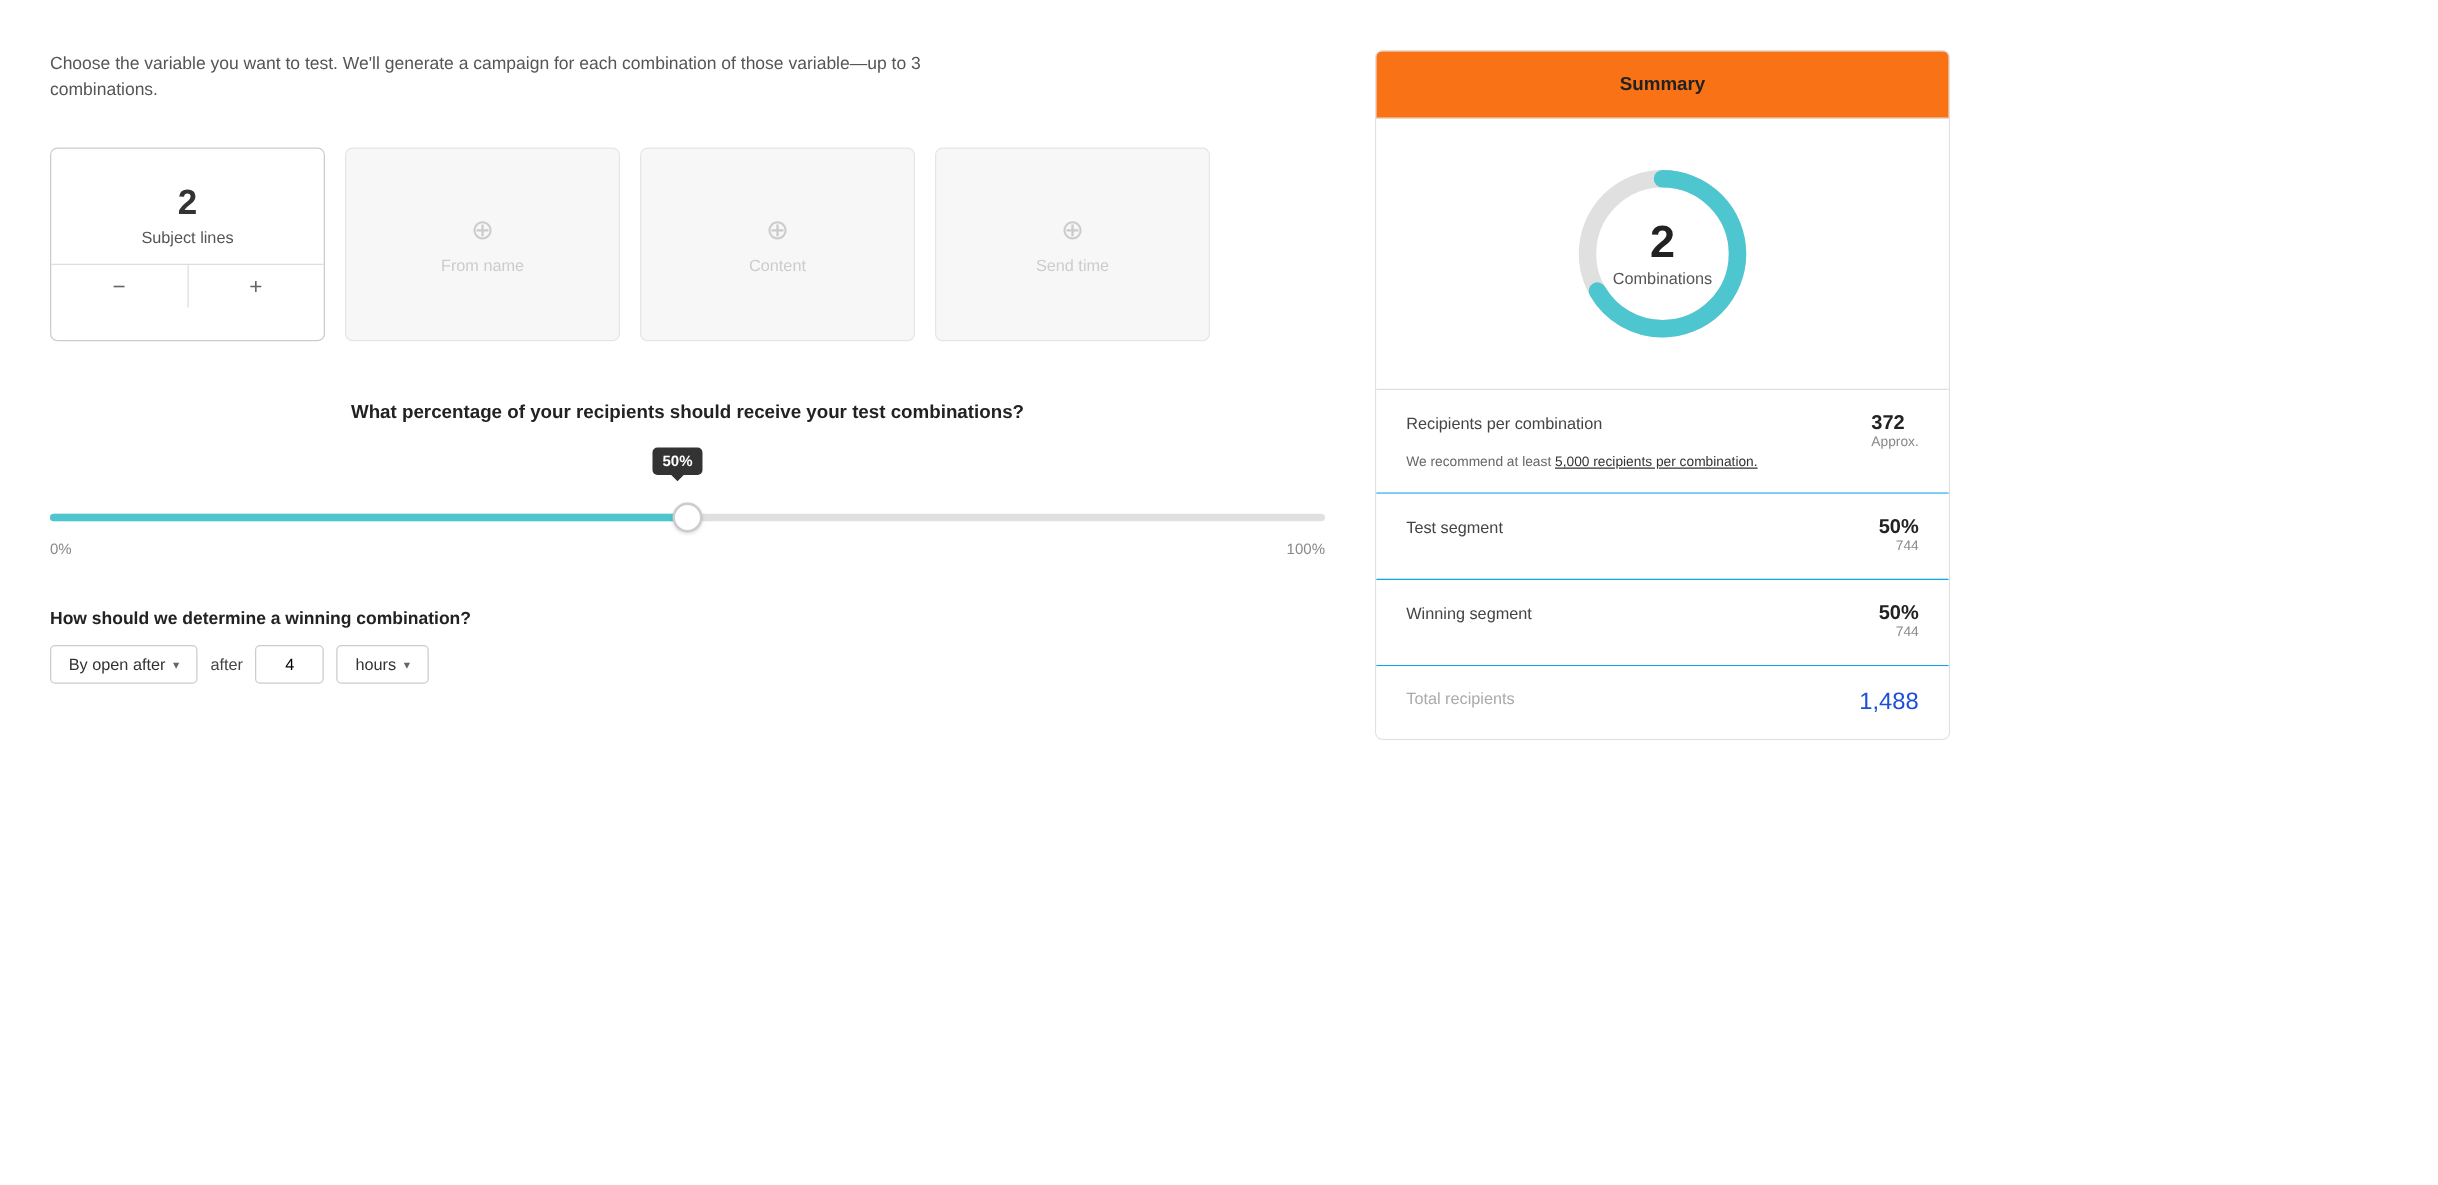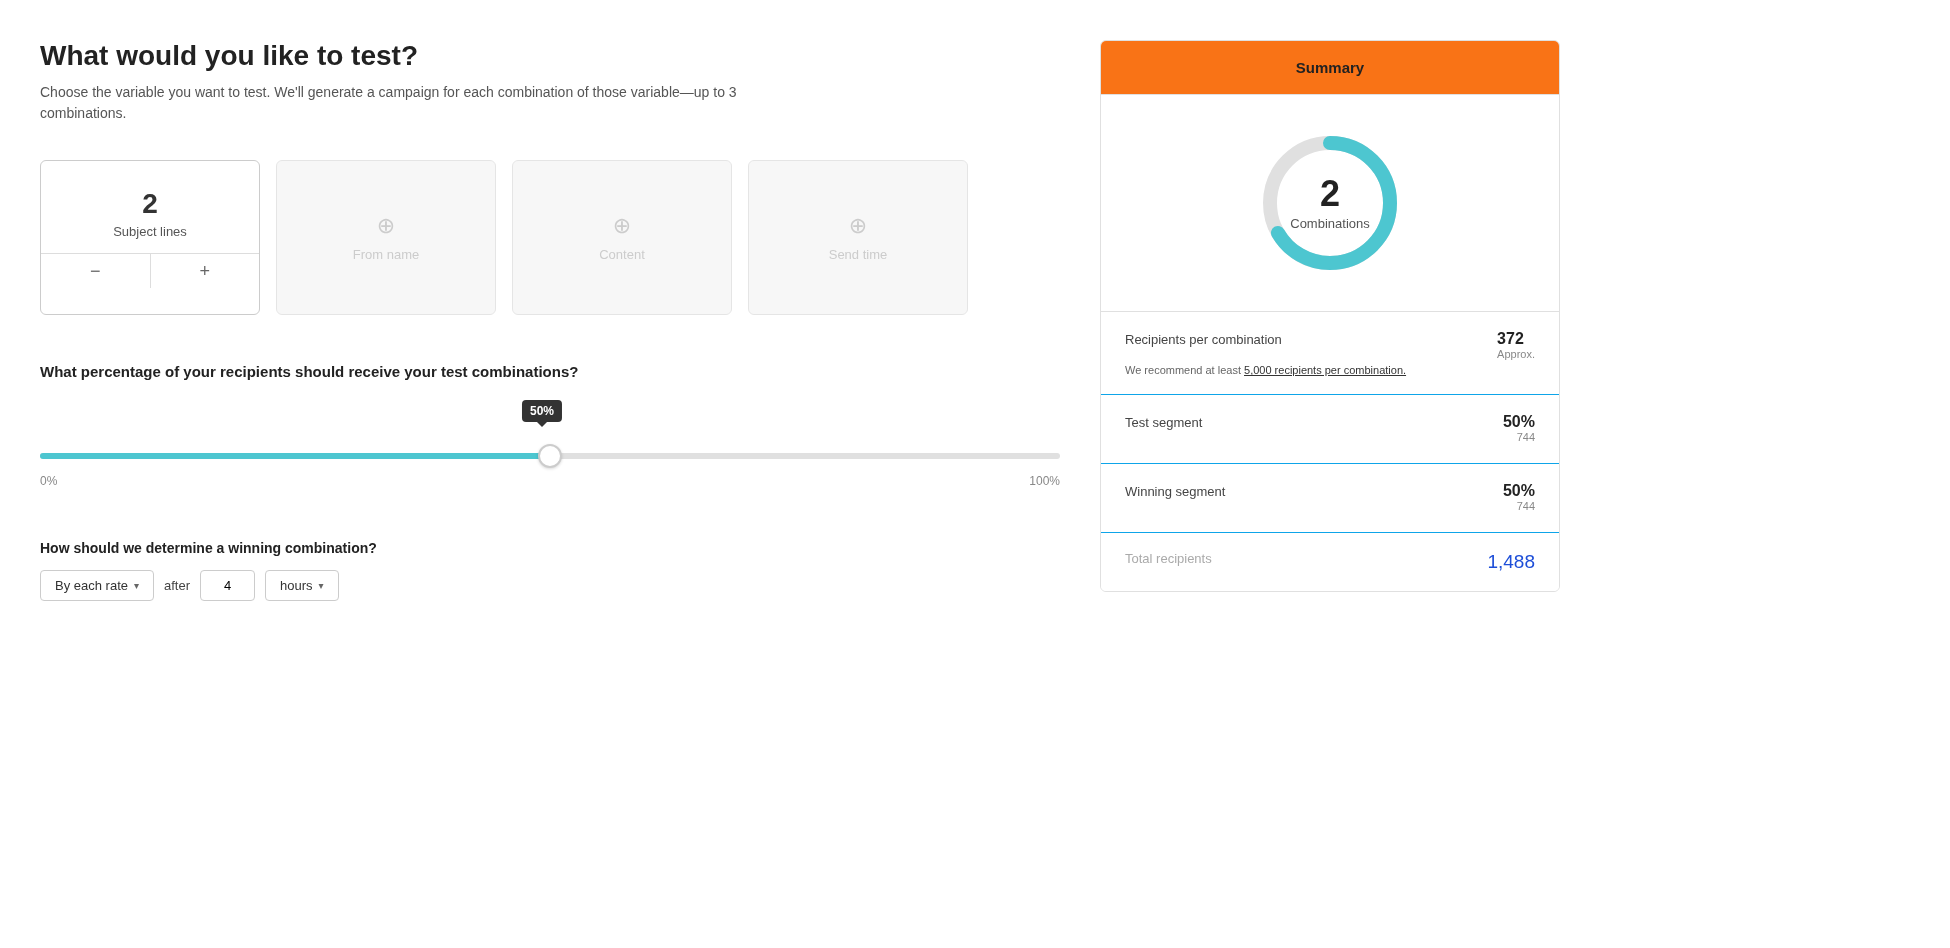--- a/index.html
+++ b/index.html
@@ -112,21 +112,22 @@
     }
 
     .section-title {
       font-size: 15px;
       font-weight: 600;
       color: #222;
       margin-bottom: 20px;
     }
 
     .slider-section {
-      margin-bottom: 52px;
+      margin-bottom: 40px;
+      text-align: center;
     }
 
     .slider-tooltip-wrapper {
       position: relative;
       margin-bottom: 10px;
       height: 36px;
     }
 
     .slider-tooltip {
       position: absolute;
@@ -366,21 +367,20 @@
     .summary-total-value {
       font-size: 19px;
       color: #1d4ed8;
     }
   </style>
 </head>
 <body>
 
 <div class="main-content">
 
-  <h1 class="page-title">What would you like to test?</h1>
   <p class="page-subtitle">Choose the variable you want to test. We'll generate a campaign for each combination of those variable—up to 3 combinations.</p>
 
   <div class="variable-cards">
 
     <div class="variable-card active">
       <div class="card-number">2</div>
       <div class="card-label">Subject lines</div>
       <div class="card-controls">
         <button class="card-btn">−</button>
         <button class="card-btn">+</button>
@@ -421,21 +421,21 @@
     <div class="slider-labels">
       <span>0%</span>
       <span>100%</span>
     </div>
   </div>
 
   <div class="winning-section">
     <div class="winning-label">How should we determine a winning combination?</div>
     <div class="winning-controls">
       <button class="dropdown-btn">
-        <span>By each rate</span>
+        <span>By open after</span>
         <span class="chevron">▾</span>
       </button>
       <span class="after-label">after</span>
       <input class="hours-input" type="text" value="4" style="">
       <button class="dropdown-btn">
         <span>hours</span>
         <span class="chevron">▾</span>
       </button>
     </div>
   </div>

